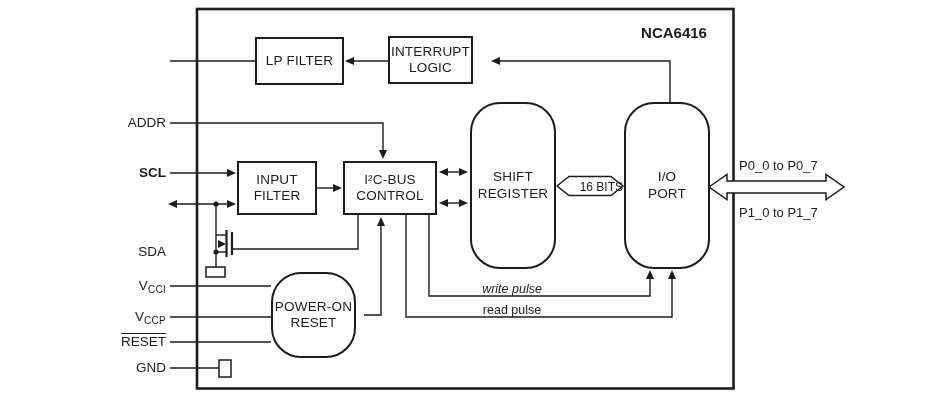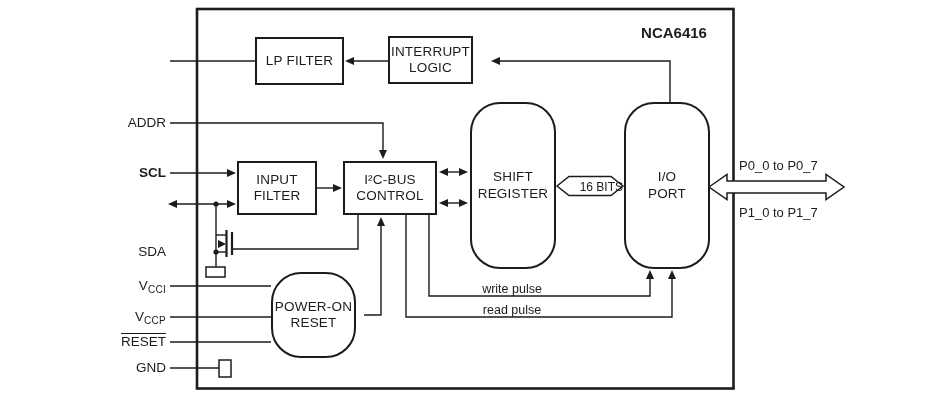--- a/index.html
+++ b/index.html
@@ -108,16 +108,16 @@
   <div class="lbl pin" style="top:194px;margin-top:48px;">SDA</div>
   <div class="lbl pin" style="top:276px;"><span>V</span><span class="sub">CCI</span></div>
   <div class="lbl pin" style="top:307px;"><span>V</span><span class="sub">CCP</span></div>
   <div class="lbl pin" style="top:332px;"><span class="ol">RESET</span></div>
   <div class="lbl pin" style="top:358px;">GND</div>
 
   <div class="lbl busLbl" style="left:557px;top:179px;width:66px;">16 BITS</div>
   <div class="lbl" style="left:739px;top:156px;font-size:13px;">P0_0 to P0_7</div>
   <div class="lbl" style="left:739px;top:203px;font-size:13px;">P1_0 to P1_7</div>
 
-  <div class="lbl small" style="left:447px;top:279px;width:130px;text-align:center;">write pulse</div>
+  <div class="lbl small" style="left:447px;top:279px;width:130px;text-align:center;font-style:italic;">write pulse</div>
   <div class="lbl small" style="left:447px;top:300px;width:130px;text-align:center;">read pulse</div>
 
 </div>
 
 </body></html>

